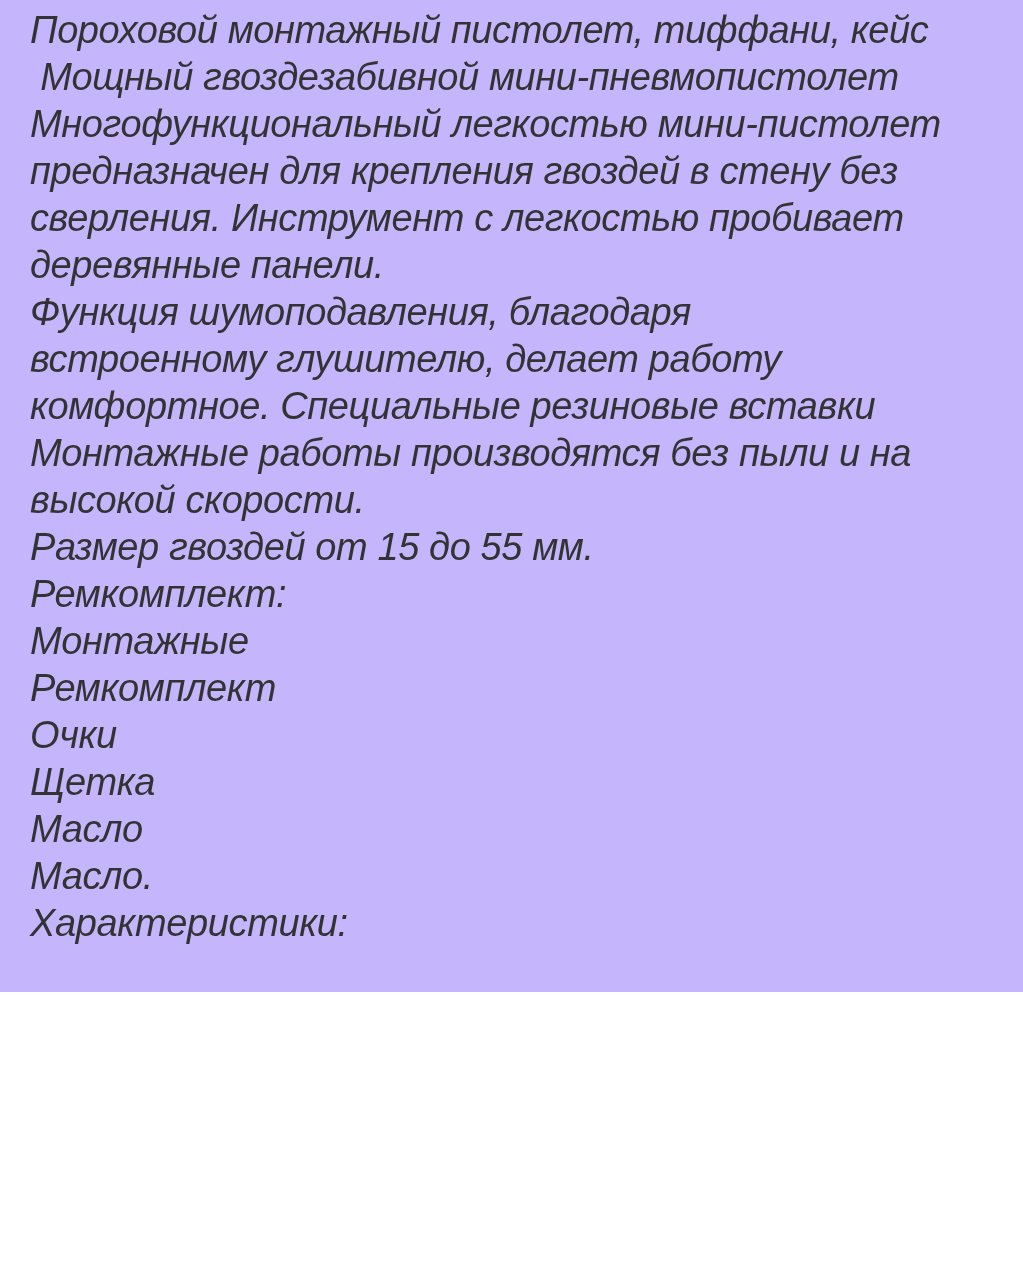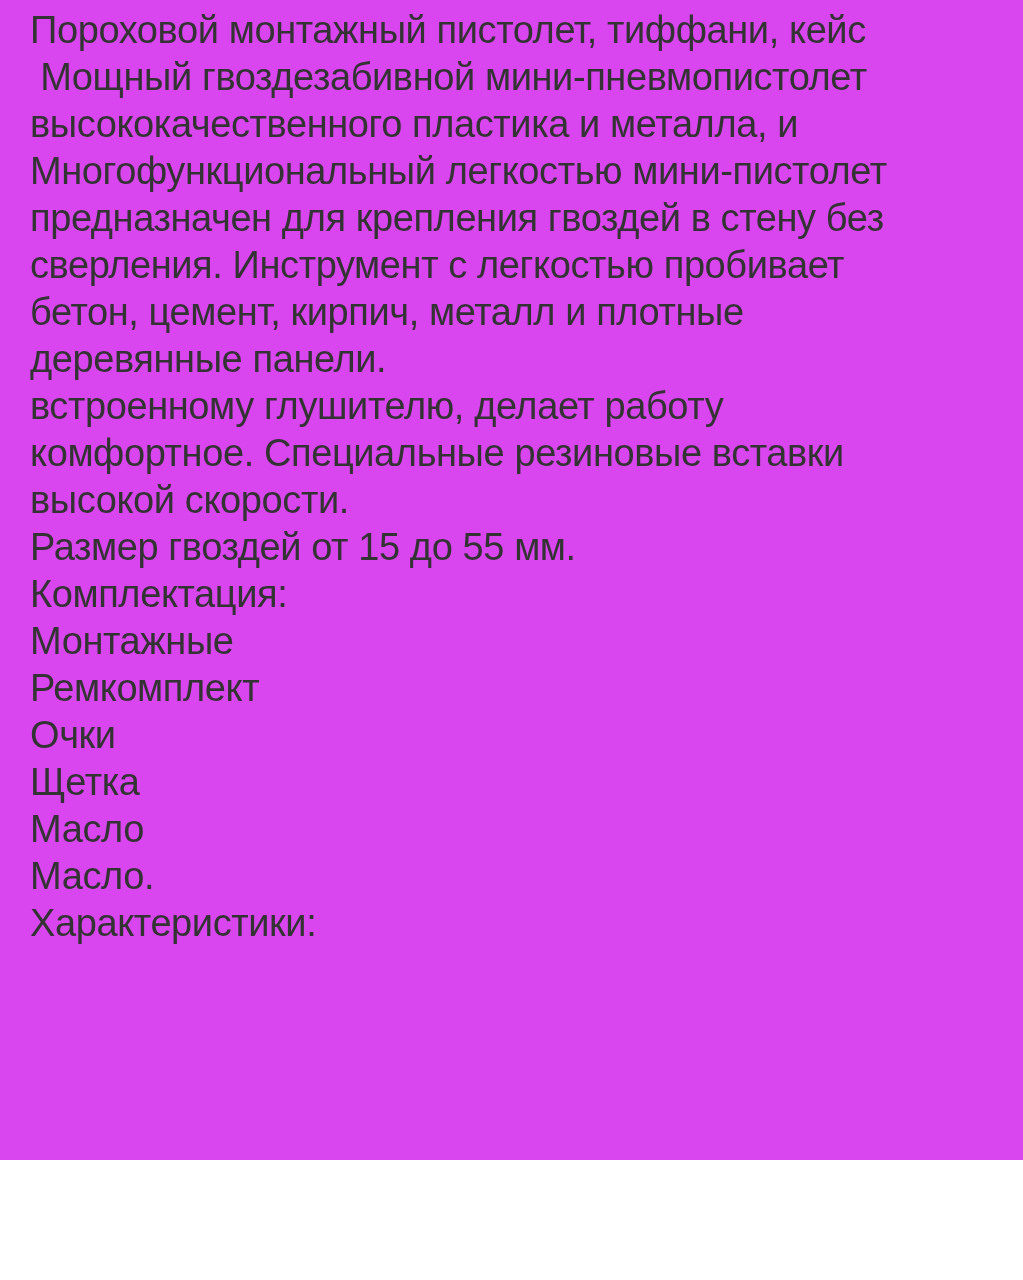--- a/index.html
+++ b/index.html
@@ -2,24 +2,25 @@
 <html><head>
 <meta charset="utf-8">
 <style>
   html, body {
     margin: 0;
     padding: 0;
     background: #ffffff;
   }
   .page {
     width: 1023px;
-    height: 1160px;
+    height: 992px;
     box-sizing: border-box;
-    background: #d946ef;
+    background: #c4b5fd;
     overflow: hidden;
+    font-style: italic;
   }
   .desc {
     padding: 7px 28px 0 30px;
     font-family: "Liberation Sans", "DejaVu Sans", sans-serif;
     font-size: 38px;
     line-height: 47px;
     color: #333333;
     letter-spacing: -0.4px;
   }
   .desc .line {
@@ -27,31 +28,31 @@
     font-stretch: condensed;
   }
 </style>
 </head>
 <body>
 
 <div class="page">
   <div class="desc">
       <div class="line">Пороховой монтажный пистолет, тиффани, кейс</div>
       <div class="line"> Мощный гвоздезабивной мини-пневмопистолет</div>
-      <div class="line">высококачественного пластика и металла, и</div>
       <div class="line">Многофункциональный легкостью мини-пистолет</div>
       <div class="line">предназначен для крепления гвоздей в стену без</div>
       <div class="line">сверления. Инструмент с легкостью пробивает</div>
-      <div class="line">бетон, цемент, кирпич, металл и плотные</div>
       <div class="line">деревянные панели.</div>
+      <div class="line">Функция шумоподавления, благодаря</div>
       <div class="line">встроенному глушителю, делает работу</div>
       <div class="line">комфортное. Специальные резиновые вставки</div>
+      <div class="line">Монтажные работы производятся без пыли и на</div>
       <div class="line">высокой скорости.</div>
       <div class="line">Размер гвоздей от 15 до 55 мм.</div>
-      <div class="line">Комплектация:</div>
+      <div class="line">Ремкомплект:</div>
       <div class="line">Монтажные</div>
       <div class="line">Ремкомплект</div>
       <div class="line">Очки</div>
       <div class="line">Щетка</div>
       <div class="line">Масло</div>
       <div class="line">Масло.</div>
       <div class="line">Характеристики:</div>
     </div>
 </div>
 

